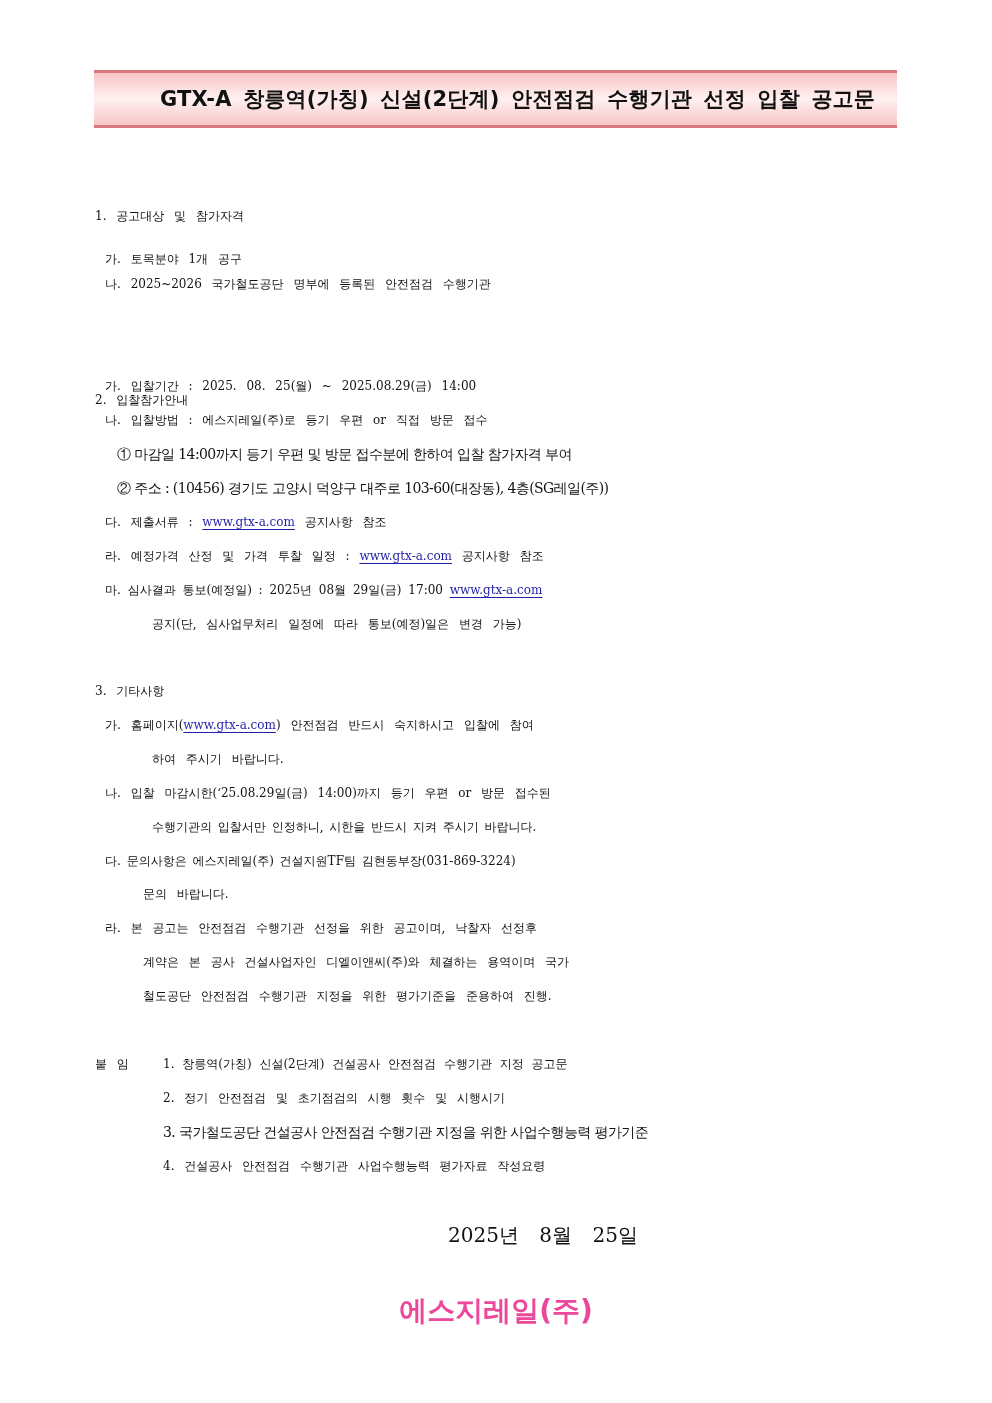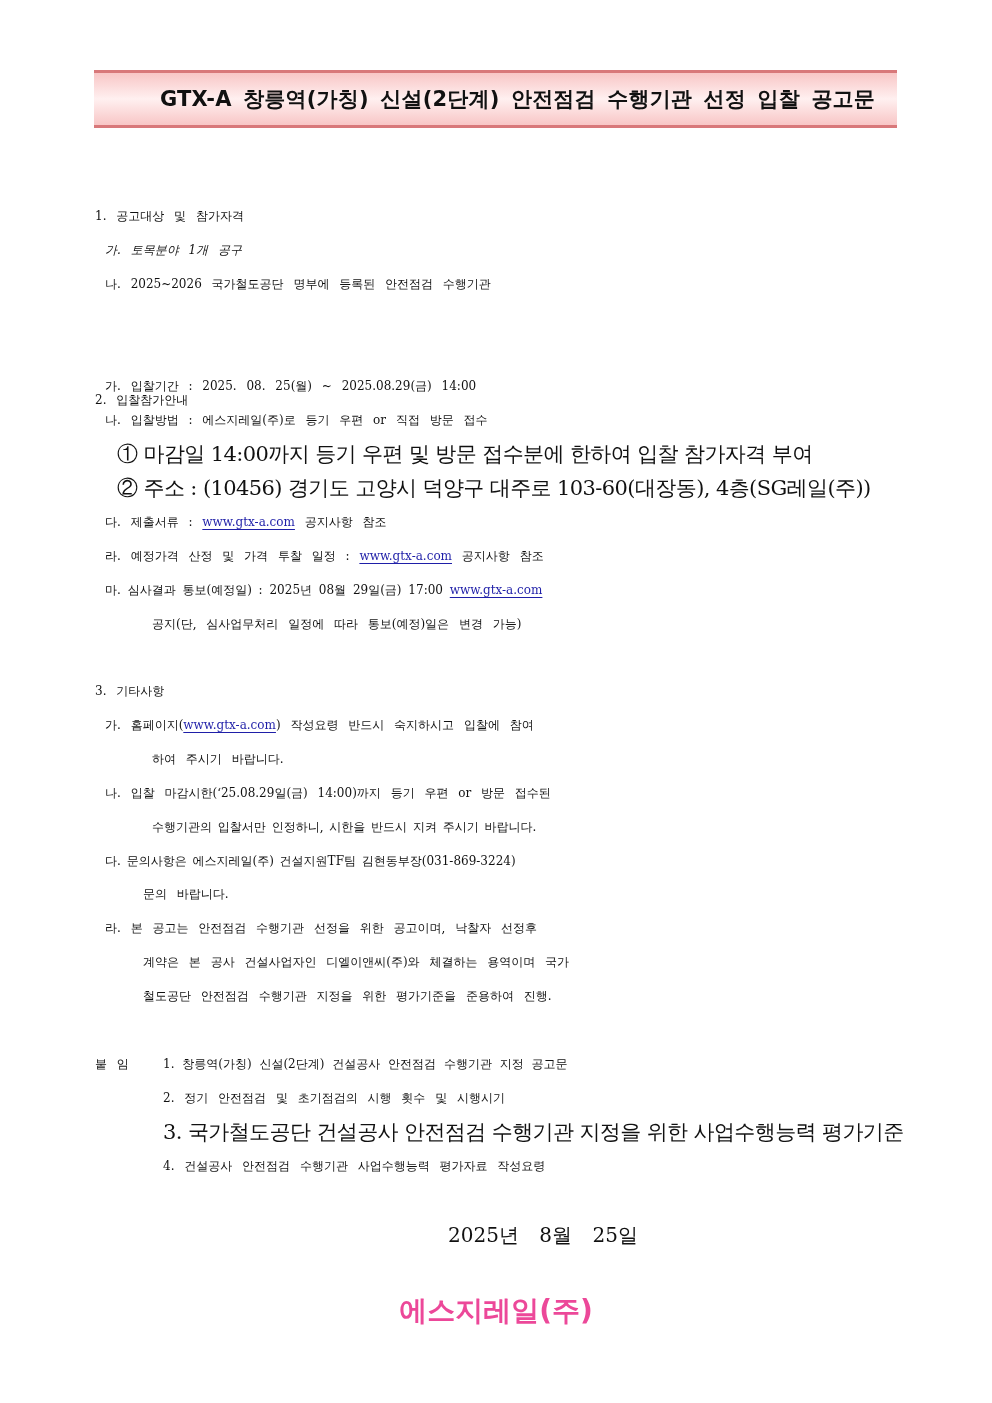--- a/index.html
+++ b/index.html
@@ -39,21 +39,21 @@
     word-spacing: 4px;
   }
   .line {
     position: absolute;
     font-size: 12px;
     line-height: 34px;
     white-space: nowrap;
     color: #111;
   }
   .line.condensed {
-    font-size: 21px;
+    font-size: 14px;
     letter-spacing: -0.6px;
   }
   .line.wide {
     word-spacing: 6px;
   }
   a.link {
     color: #1f1fa8;
     text-decoration: underline;
     text-underline-offset: 3px;
   }
@@ -79,21 +79,21 @@
   }
 </style>
 </head>
 <body>
 
 <div class="title-box">
   <span class="title-text">GTX-A 창릉역(가칭) 신설(2단계) 안전점검 수행기관 선정 입찰 공고문</span>
 </div>
 
 <div class="line wide" style="left:95px; top:199px;">1. 공고대상 및 참가자격</div>
-<div class="line wide" style="left:105px; top:233px;font-style:italic;">가. 토목분야 1개 공구</div>
+<div class="line wide" style="left:105px; top:242px;">가. 토목분야 1개 공구</div>
 <div class="line wide" style="left:105px; top:267px;">나. 2025~2026 국가철도공단 명부에 등록된 안전점검 수행기관</div>
 
 <div class="line wide" style="left:95px; top:335px;margin-top:48px;">2. 입찰참가안내</div>
 <div class="line wide" style="left:105px; top:369px;">가. 입찰기간 : 2025. 08. 25(월) ~ 2025.08.29(금) 14:00</div>
 <div class="line wide" style="left:105px; top:403px;">나. 입찰방법 : 에스지레일(주)로 등기 우편 or 직접 방문 접수</div>
 <div class="line condensed" style="left:117px; top:437px;">① 마감일 14:00까지 등기 우편 및 방문 접수분에 한하여 입찰 참가자격 부여</div>
 <div class="line condensed" style="left:117px; top:471px;">② 주소 : (10456) 경기도 고양시 덕양구 대주로 103-60(대장동), 4층(SG레일(주))</div>
 
 <div class="line wide" style="left:105px; top:505px;">
   <span>다. 제출서류 : </span><a class="link">www.gtx-a.com</a><span> 공지사항 참조</span>
@@ -101,21 +101,21 @@
 <div class="line wide" style="left:105px; top:539px;">
   <span>라. 예정가격 산정 및 가격 투찰 일정 : </span><a class="link">www.gtx-a.com</a><span> 공지사항 참조</span>
 </div>
 <div class="line" style="left:105px; top:573px; word-spacing:3px;">
   <span>마. 심사결과 통보(예정일) : 2025년 08월 29일(금) 17:00 </span><a class="link">www.gtx-a.com</a>
 </div>
 <div class="line wide" style="left:152px; top:607px;">공지(단, 심사업무처리 일정에 따라 통보(예정)일은 변경 가능)</div>
 
 <div class="line wide" style="left:95px; top:674px;">3. 기타사항</div>
 <div class="line wide" style="left:105px; top:708px;">
-  <span>가. 홈페이지(</span><a class="link">www.gtx-a.com</a><span>) 작성요령 반드시 숙지하시고 입찰에 참여</span>
+  <span>가. 홈페이지(</span><a class="link">www.gtx-a.com</a><span>) 안전점검 반드시 숙지하시고 입찰에 참여</span>
 </div>
 <div class="line wide" style="left:152px; top:742px;">하여 주시기 바랍니다.</div>
 <div class="line wide" style="left:105px; top:776px;">나. 입찰 마감시한(‘25.08.29일(금) 14:00)까지 등기 우편 or 방문 접수된</div>
 <div class="line" style="left:152px; top:810px; word-spacing:2px;">수행기관의 입찰서만 인정하니, 시한을 반드시 지켜 주시기 바랍니다.</div>
 <div class="line" style="left:105px; top:844px; word-spacing:2px;">다. 문의사항은 에스지레일(주) 건설지원TF팀 김현동부장(031-869-3224)</div>
 <div class="line wide" style="left:143px; top:877px;">문의 바랍니다.</div>
 <div class="line wide" style="left:105px; top:911px;">라. 본 공고는 안전점검 수행기관 선정을 위한 공고이며, 낙찰자 선정후</div>
 <div class="line wide" style="left:143px; top:945px;">계약은 본 공사 건설사업자인 디엘이앤씨(주)와 체결하는 용역이며 국가</div>
 <div class="line wide" style="left:143px; top:979px;">철도공단 안전점검 수행기관 지정을 위한 평가기준을 준용하여 진행.</div>
 

